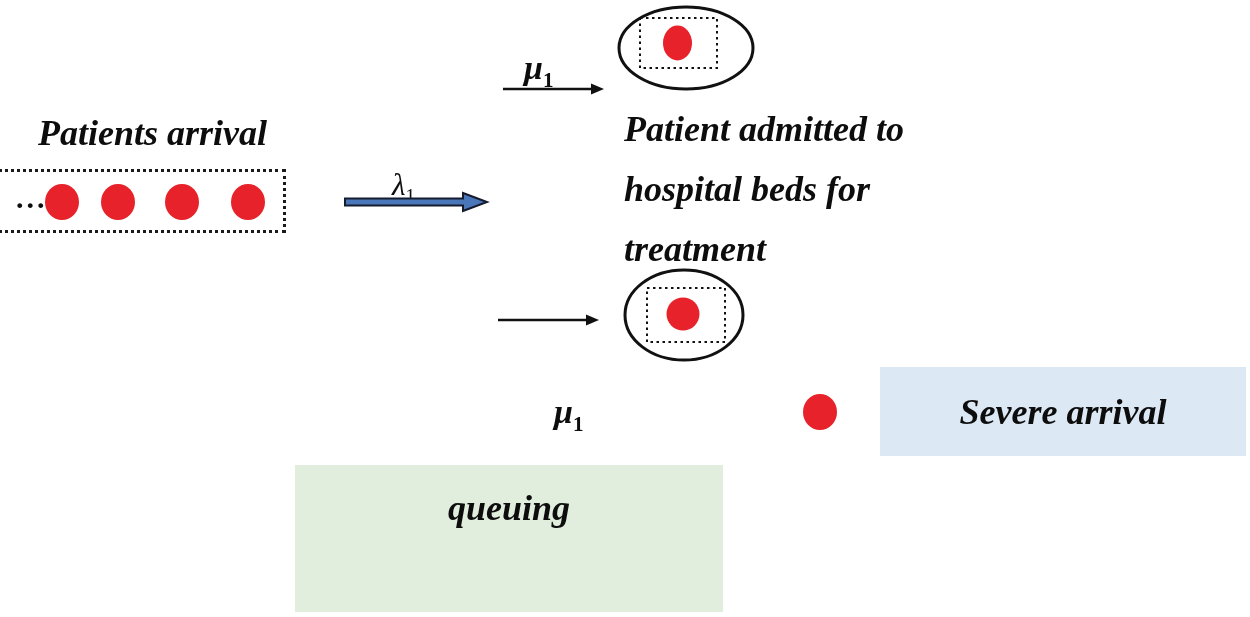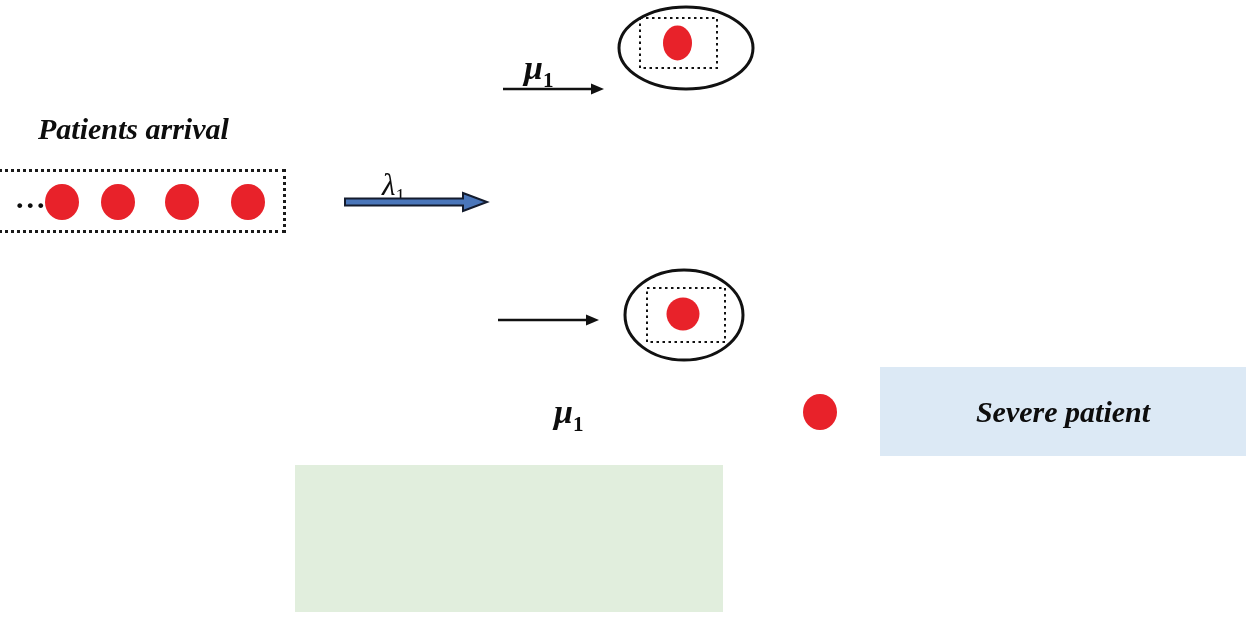--- a/index.html
+++ b/index.html
@@ -2,21 +2,21 @@
 <html style="--patient-red: #e8222a; --flow-arrow-fill: #4a76ba; --flow-arrow-stroke: #141c2e; --severe-box-bg: #dce9f5; --priority-box-bg: #e1eedd; --ink: #0d0d0d;"><head>
 <meta charset="utf-8">
 <style>
   html,body { margin:0; padding:0; background:#ffffff; }
   .canvas {
     position:relative; width:1250px; height:617px; background:#ffffff;
     overflow:hidden; font-family:"Liberation Serif","DejaVu Serif",serif;
     color:#0d0d0d;
   }
   .abs { position:absolute; }
-  .caption { font-style:italic; font-weight:bold; font-size:30px; white-space:nowrap; }
+  .caption { font-style:italic; font-weight:bold; font-size:36px; white-space:nowrap; }
   .dot { position:absolute; background:var(--patient-red,#e8222a); border-radius:50%; }
   .queue-box {
     position:absolute; left:-14px; top:169px; width:300px; height:64px;
     border:3px dotted #1a1a1a; box-sizing:border-box;
   }
   .ellipsis { font-weight:900; font-size:30px; letter-spacing:3px; font-style:normal; }
   .sym { white-space:nowrap;margin-top:27px; }
   .sym sub { font-style:normal; font-size:0.62em; }
   .lambda { font-size:31px; font-style:italic; font-weight:normal; }
   .mu { font-size:34px; font-style:italic; font-weight:bold; }
@@ -45,21 +45,21 @@
 
   <div class="abs caption" style="left:38px; top:112px;">Patients arrival</div>
 
   <div class="queue-box"></div>
   <div class="abs ellipsis" style="left:16px; top:181px;">...</div>
   <div class="dot" style="left:45px;  top:184px; width:34px; height:36px;"></div>
   <div class="dot" style="left:101px; top:184px; width:34px; height:36px;"></div>
   <div class="dot" style="left:165px; top:184px; width:34px; height:36px;"></div>
   <div class="dot" style="left:231px; top:184px; width:34px; height:36px;"></div>
 
-  <div class="abs sym lambda" style="left:382px; top:140px;">
+  <div class="abs sym lambda" style="left:392px; top:140px;">
     <span>λ</span><sub>1</sub>
   </div>
 
   <svg class="abs flow-arrow" style="left:343px; top:191px;" width="148" height="22" viewBox="0 0 148 22">
     <polygon points="2,7.5 120,7.5 120,2 144,11 120,20 120,14.5 2,14.5"></polygon>
   </svg>
 
 
   <div class="abs sym mu" style="left:524px; top:22px;">
     <span>μ</span><sub>1</sub>
@@ -69,38 +69,44 @@
     <line x1="0" y1="7" x2="88" y2="7"></line>
     <polygon points="88,1.5 101,7 88,12.5"></polygon>
   </svg>
 
   <svg class="abs" style="left:615px; top:3px;" width="142" height="90" viewBox="0 0 142 90">
     <ellipse class="server-ellipse" cx="71" cy="45" rx="67" ry="41"></ellipse>
     <rect class="server-rect" x="25" y="15" width="77" height="50"></rect>
     <ellipse class="patient-svg" cx="62.5" cy="40" rx="14.5" ry="17.5"></ellipse>
   </svg>
 
+  <div class="abs caption admitted" style="left:624px; top:99px;">
+    <div>Patient admitted to</div>
+    <div>hospital beds for</div>
+    <div>treatment</div>
+  </div>
 
   <svg class="abs thin-arrow" style="left:498px; top:313px;" width="102" height="14" viewBox="0 0 102 14">
     <line x1="0" y1="7" x2="88" y2="7"></line>
     <polygon points="88,1.5 101,7 88,12.5"></polygon>
   </svg>
 
   <svg class="abs" style="left:623px; top:267px;" width="126" height="96" viewBox="0 0 126 96">
     <ellipse class="server-ellipse" cx="61" cy="48" rx="59" ry="45"></ellipse>
     <rect class="server-rect" x="24" y="21" width="78" height="54"></rect>
     <circle class="patient-svg" cx="60" cy="47" r="16.5"></circle>
   </svg>
 
   <div class="abs sym mu" style="left:554px; top:366px;">
     <span>μ</span><sub>1</sub>
   </div>
 
   <div class="dot" style="left:803px; top:394px; width:34px; height:36px;"></div>
 
   <div class="severe-box">
-    <span class="caption">Severe patient</span>
+    <span class="caption">Severe arrival</span>
   </div>
 
   <div class="priority-box caption">
+    <div>queuing</div>
   </div>
 
 </div>
 
 </body></html>

